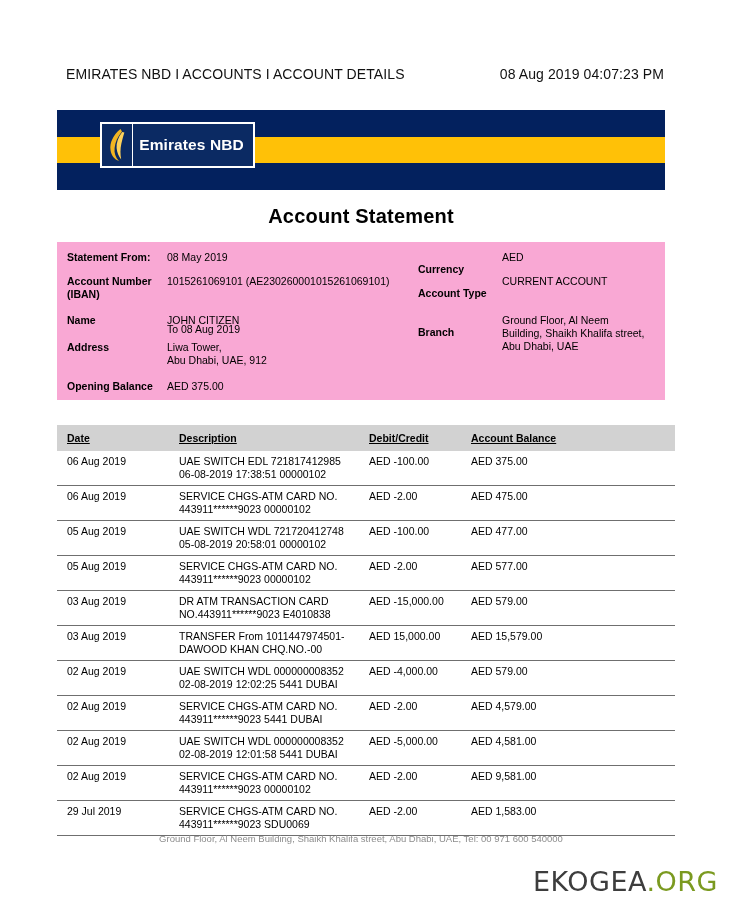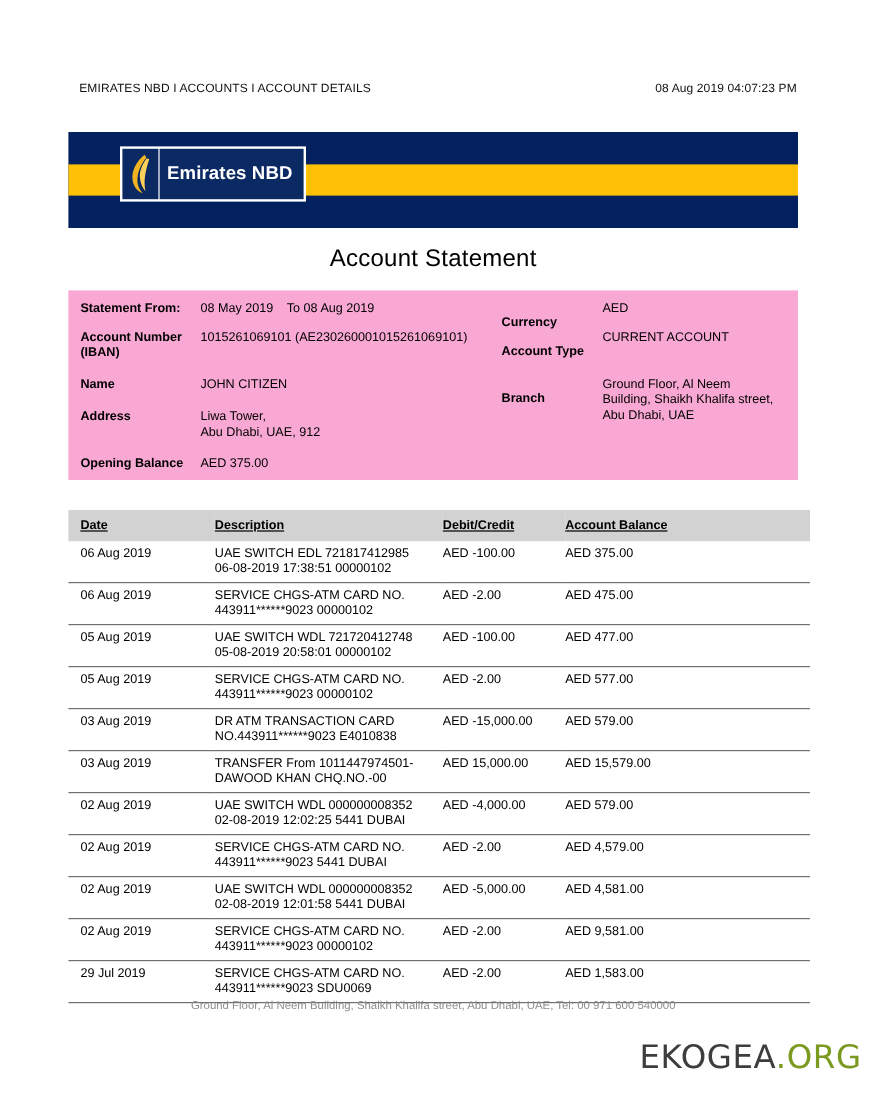--- a/index.html
+++ b/index.html
@@ -20,21 +20,21 @@
   .topbar {
     position: absolute;
     left: 0; top: 62px;
     width: 730px;
     height: 24px;
     display: flex;
     align-items: center;
     justify-content: space-between;
     padding: 0 66px 0 66px;
     box-sizing: border-box;
-    font-size: 10px;
+    font-size: 14px;
     color: #111;
   }
   .topbar .crumbs { letter-spacing: 0.1px; white-space: nowrap; }
   .topbar .stamp  { white-space: nowrap; letter-spacing: 0.1px; }
 
   
   .banner {
     position: absolute;
     left: 57px; top: 110px;
     width: 608px; height: 80px;
@@ -74,21 +74,21 @@
     padding-right: 3px;
   }
 
   
   .doc-title {
     position: absolute;
     left: 57px; top: 205px;
     width: 608px;
     text-align: center;
     font-size: 20px;
-    font-weight: normal;
+    font-weight: bold;
     letter-spacing: 0.2px;
   }
 
   
   .info-panel {
     position: absolute;
     left: 57px; top: 242px;
     width: 608px; height: 158px;
     background: #f9a8d4;
   }
@@ -115,21 +115,21 @@
   .p-l3 { left: 10px;  top: 72px; }
   .p-l4 { left: 10px;  top: 99px; }
   .p-l5 { left: 10px;  top: 138px; }
   .p-r1 { left: 361px; top: 9px; }
   .p-r2 { left: 361px; top: 33px; }
   .p-r3 { left: 361px; top: 72px; }
 
   .lw-left  { width: 100px; flex: 0 0 100px; }
   .lw-right { width: 84px;  flex: 0 0 84px; margin-top: 12px; }
 
-  .stmt-from-dates { display: flex; }
+  .stmt-from-dates { display: flex; flex-direction: column; }
   .stmt-from-dates .d1 { width: 72px; flex: 0 0 72px; }
 
   
   .txn {
     position: absolute;
     left: 57px; top: 425px;
     width: 608px;
     border-collapse: collapse;
     table-layout: fixed;
   }

